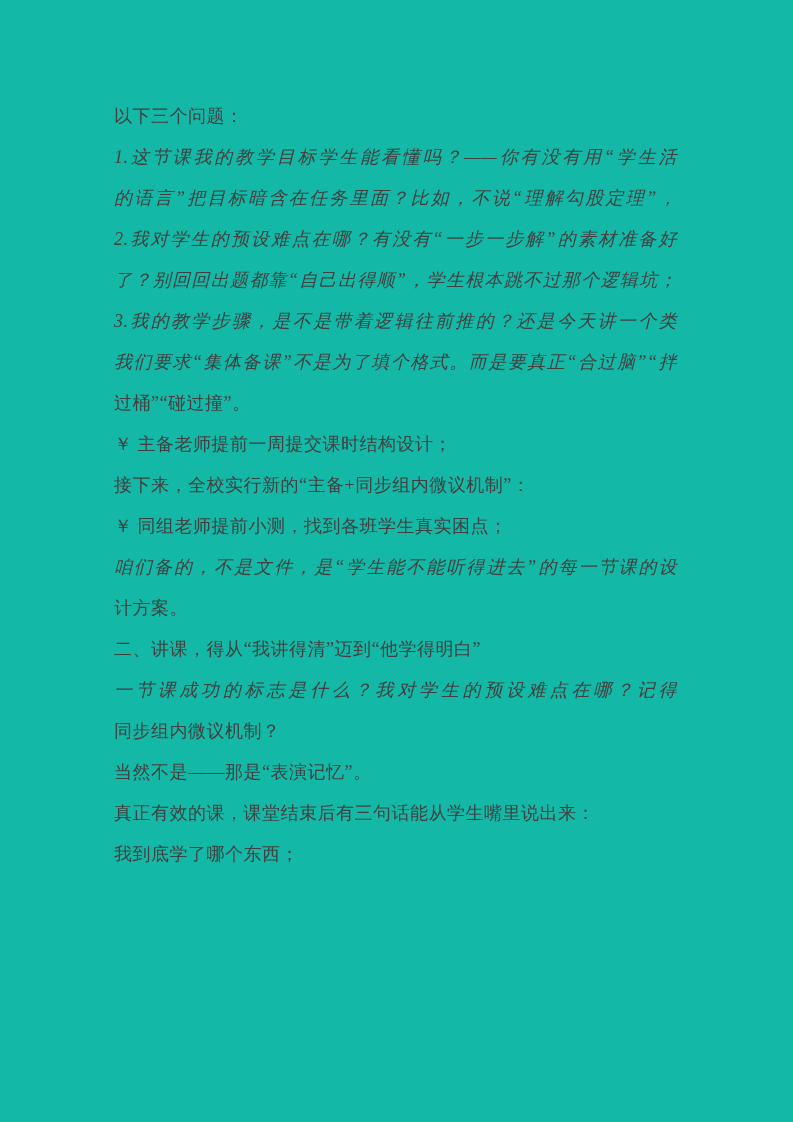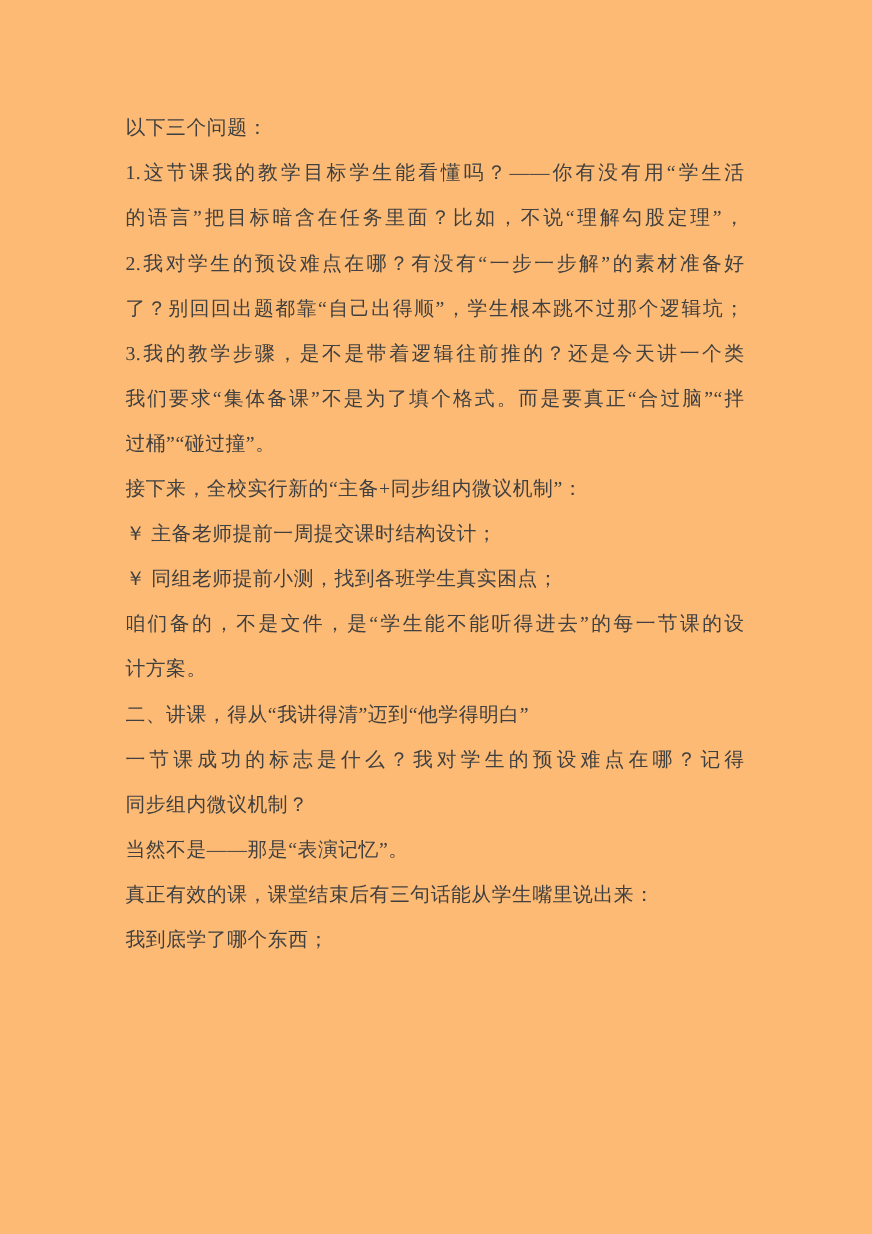--- a/index.html
+++ b/index.html
@@ -4,58 +4,59 @@
 <style>
   html, body {
     margin: 0;
     padding: 0;
     background: #ffffff;
   }
   .page {
     position: relative;
     width: 793px;
     height: 1122px;
-    background: #fdba74;
+    background: #14b8a6;
     overflow: hidden;
   }
   .text-block {
     position: absolute;
     left: 114px;
     top: 96px;
     width: 563px;
   }
   .line {
     font-family: "Liberation Serif", "DejaVu Serif", serif;
     font-size: 18px;
     line-height: 41px;
     color: #404040;
     white-space: nowrap;
     letter-spacing: 0.5px;
   }
   .line[data-fill="1"] {
     white-space: normal;
     text-align: justify;
     text-align-last: justify;
+    font-style: italic;
   }
 </style>
 </head>
 <body>
 
 <div class="page">
   <div class="text-block">
     <div class="line" data-fill="0">以下三个问题：</div>
     <div class="line" data-fill="1">1.这节课我的教学目标学生能看懂吗？——你有没有用“学生活</div>
     <div class="line" data-fill="1">的语言”把目标暗含在任务里面？比如，不说“理解勾股定理”，</div>
     <div class="line" data-fill="1">2.我对学生的预设难点在哪？有没有“一步一步解”的素材准备好</div>
     <div class="line" data-fill="1">了？别回回出题都靠“自己出得顺”，学生根本跳不过那个逻辑坑；</div>
     <div class="line" data-fill="1">3.我的教学步骤，是不是带着逻辑往前推的？还是今天讲一个类</div>
     <div class="line" data-fill="1">我们要求“集体备课”不是为了填个格式。而是要真正“合过脑”“拌</div>
     <div class="line" data-fill="0">过桶”“碰过撞”。</div>
+    <div class="line" data-fill="0">￥ 主备老师提前一周提交课时结构设计；</div>
     <div class="line" data-fill="0">接下来，全校实行新的“主备+同步组内微议机制”：</div>
-    <div class="line" data-fill="0">￥ 主备老师提前一周提交课时结构设计；</div>
     <div class="line" data-fill="0">￥ 同组老师提前小测，找到各班学生真实困点；</div>
     <div class="line" data-fill="1">咱们备的，不是文件，是“学生能不能听得进去”的每一节课的设</div>
     <div class="line" data-fill="0">计方案。</div>
     <div class="line" data-fill="0">二、讲课，得从“我讲得清”迈到“他学得明白”</div>
     <div class="line" data-fill="1">一节课成功的标志是什么？我对学生的预设难点在哪？记得</div>
     <div class="line" data-fill="0">同步组内微议机制？</div>
     <div class="line" data-fill="0">当然不是——那是“表演记忆”。</div>
     <div class="line" data-fill="0">真正有效的课，课堂结束后有三句话能从学生嘴里说出来：</div>
     <div class="line" data-fill="0">我到底学了哪个东西；</div>
   </div>

